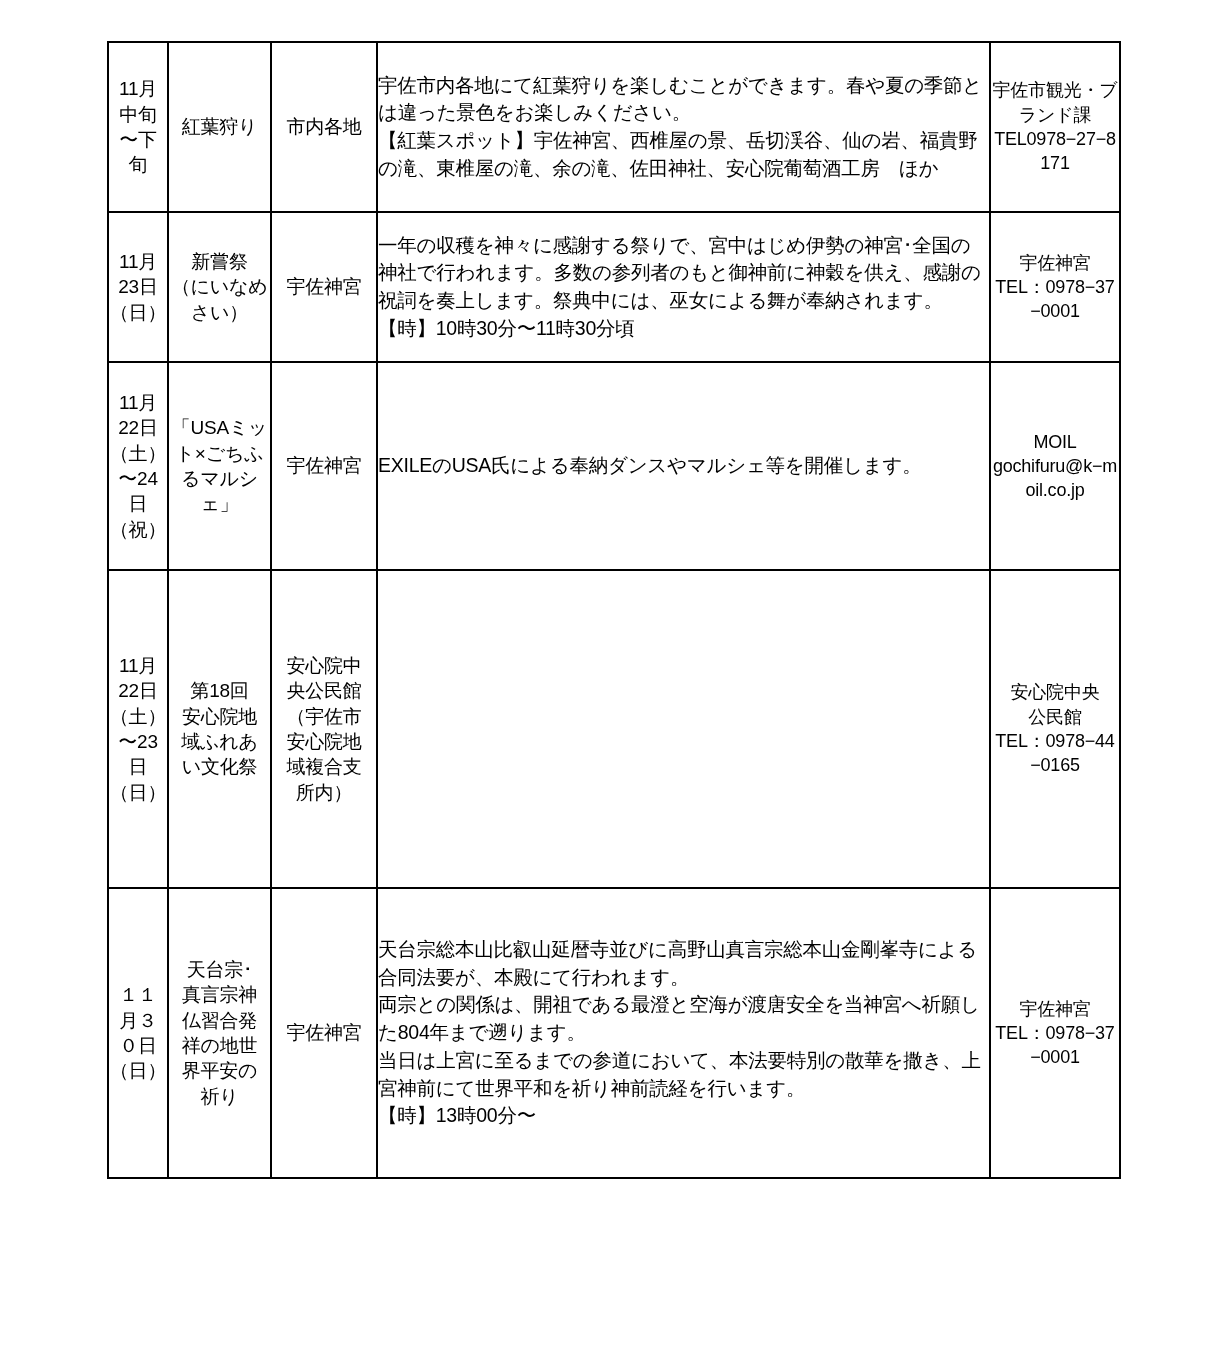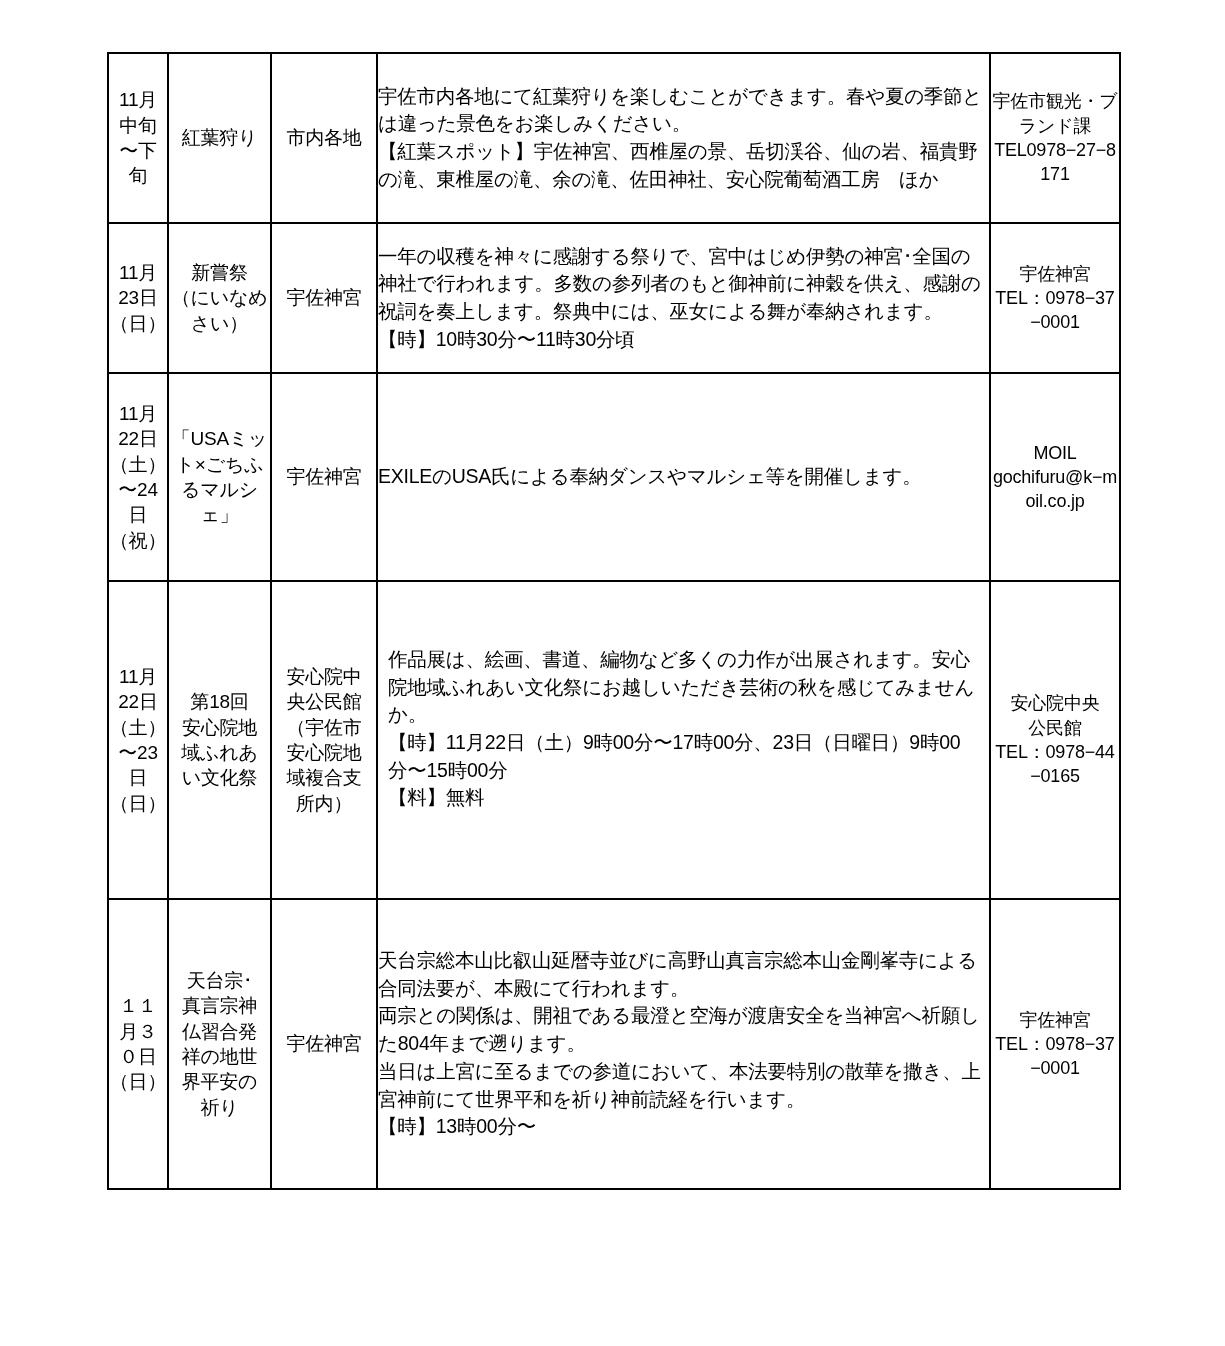--- a/index.html
+++ b/index.html
@@ -21,21 +21,21 @@
   .page {
     position: absolute;
     left: 0; top: 0;
     width: 1225px;
     height: 1346px;
   }
 
   .event-table {
     position: absolute;
     left: 107px;
-    top: 52px;
+    top: 41px;
     width: 1012px;
     border-collapse: collapse;
     table-layout: fixed;
     background: #737373;
   }
 
   .event-table td {
     border: 2px solid #000;
     padding: 0;
     vertical-align: middle;
@@ -182,27 +182,20 @@
 い文化祭</td>
         <td class="venue-cell nowrap-name" style="white-space: pre-wrap;">安心院中
 央公民館
 （宇佐市
 安心院地
 域複合支
 所内）</td>
         <td class="desc-split">
           <table class="inner-table">
             <tbody>
-              <tr>
-                <td class="inner-pad-bot">
-                  <div class="desc-inner">作品展は、絵画、書道、編物など多くの力作が出展されます。安心院地域ふれあい文化祭にお越しいただき芸術の秋を感じてみませんか。
-【時】11月22日（土）9時00分〜17時00分、23日（日曜日）9時00分〜15時00分
-【料】無料</div>
-                </td>
-              </tr>
             </tbody>
           </table>
         </td>
         <td class="contact-cell nowrap-name" style="white-space: pre-wrap;">安心院中央
 公民館
 TEL：0978−44−0165</td>
       </tr>
 
       <tr style="height:290px;">
         <td class="date-cell nowrap-name" style="white-space: pre-wrap;">１１

